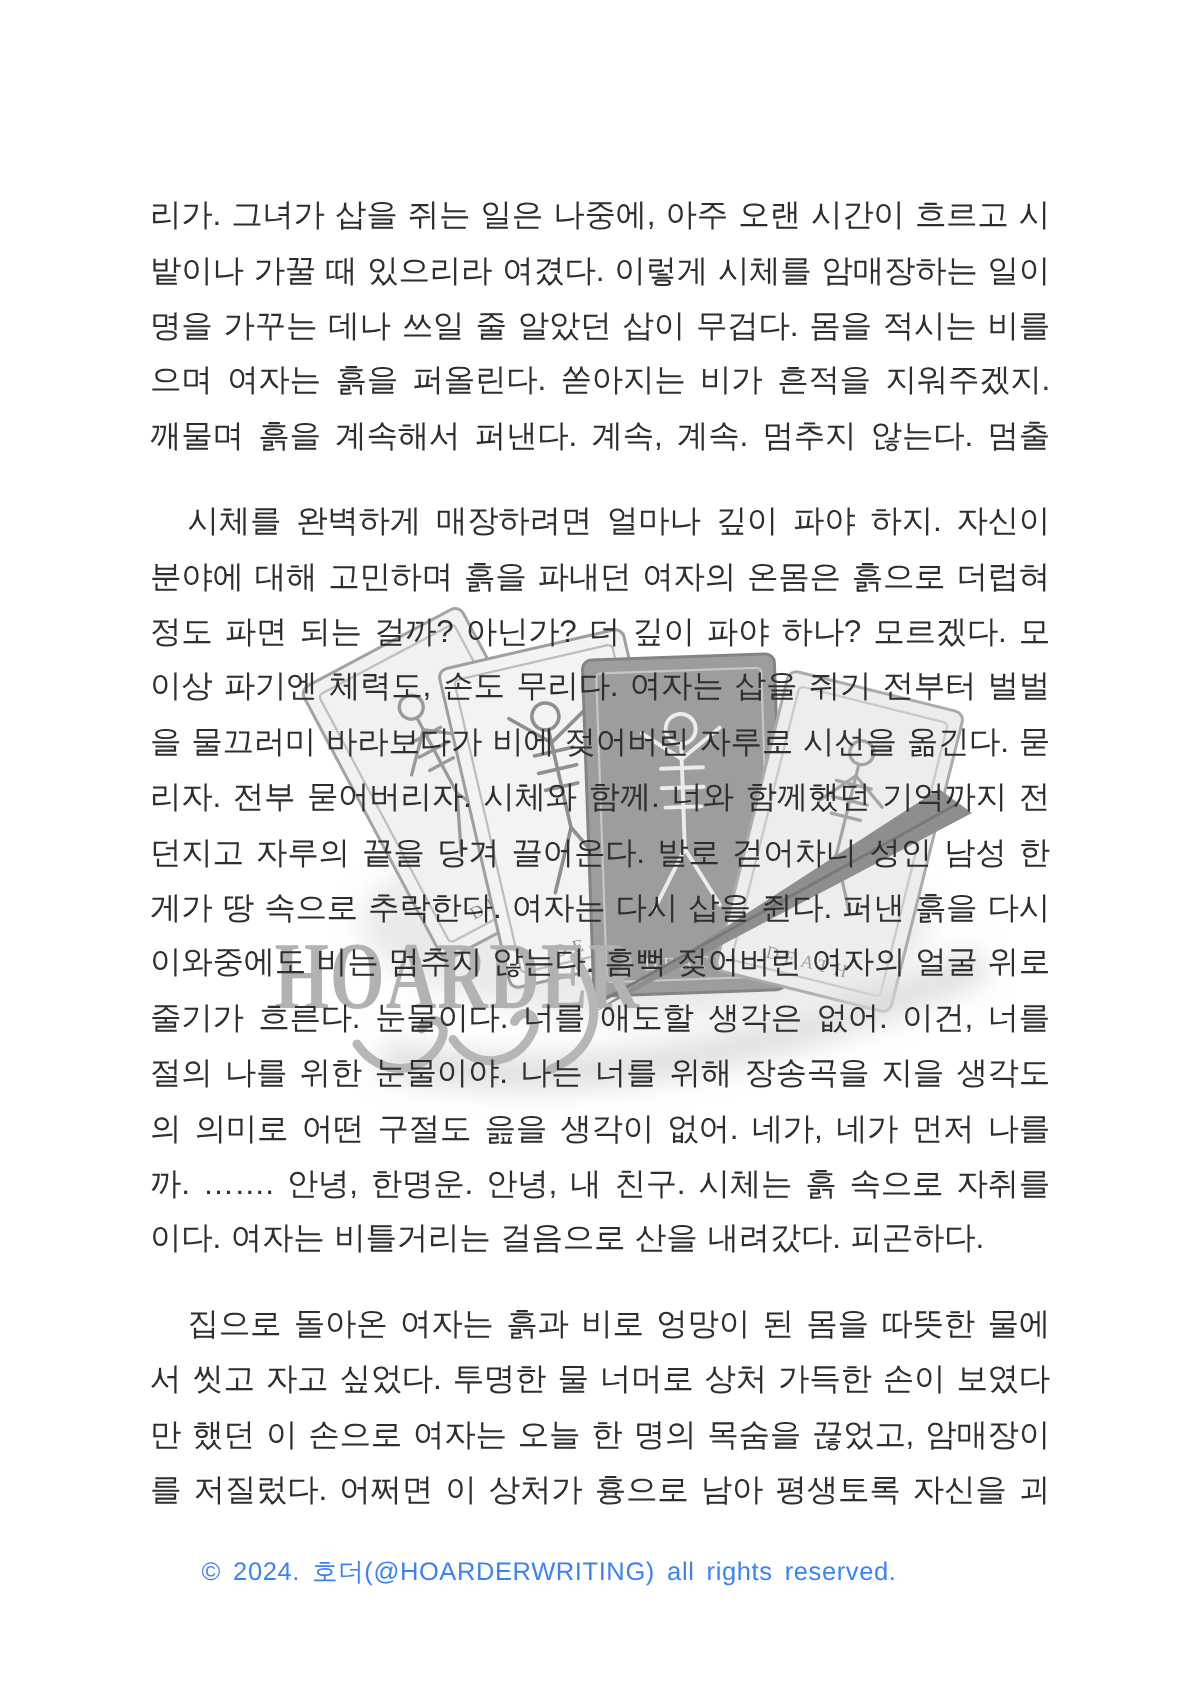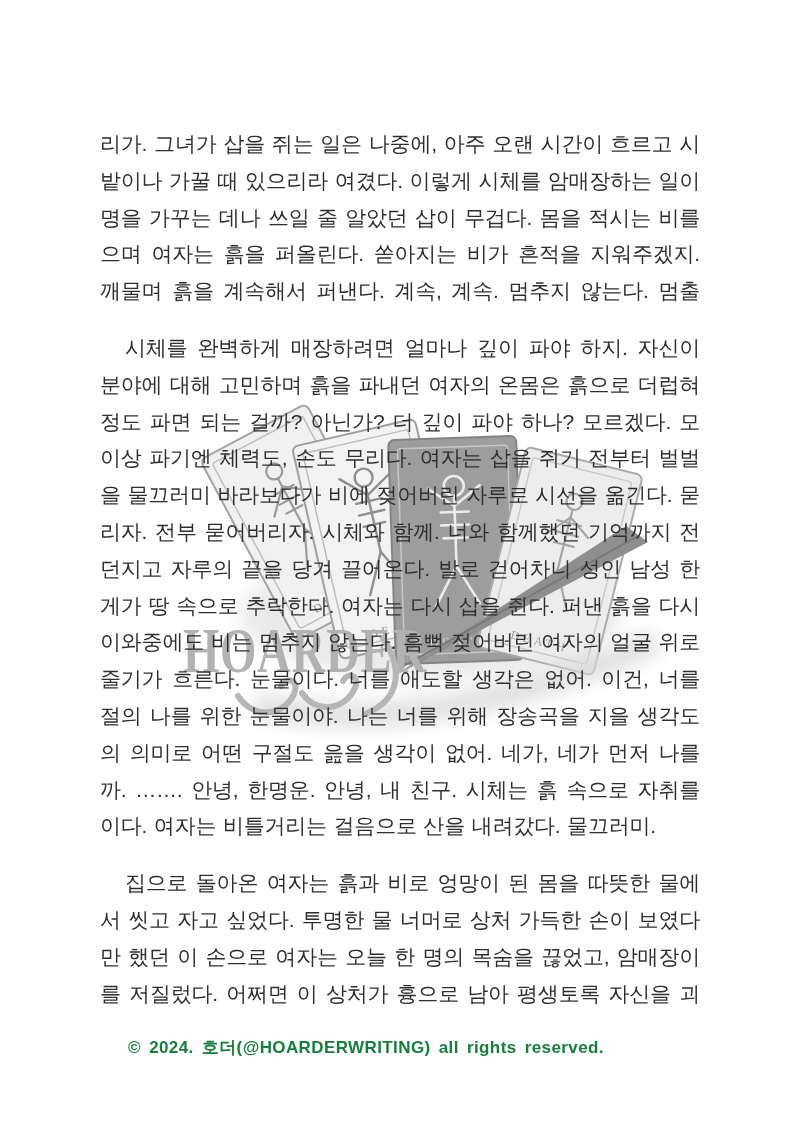--- a/index.html
+++ b/index.html
@@ -40,25 +40,24 @@
   }
   .line.loose { text-align-last: left; }
   .line.indent { text-indent: 25px; }
 
   
   .footer {
     position: absolute;
     left: 0; top: 1036px; width: 732px;
     text-align: center;
     z-index: 1;
-    color: #15803d;
+    color: #3b82f6;
     font-size: 17px;
     letter-spacing: 0.4px;
     word-spacing: 3px;
-    font-weight: bold;
   }
 </style>
 </head>
 <body>
 
 <div class="page">
 
   <svg class="watermark" viewBox="0 0 800 1137" aria-hidden="true">
     <defs>
       <filter id="soft" x="-60%" y="-60%" width="220%" height="220%">
@@ -153,21 +152,21 @@
         <div class="line">이상 파기엔 체력도, 손도 무리다. 여자는 삽을 쥐기 전부터 벌벌 떨리던 손</div>
         <div class="line">을 물끄러미 바라보다가 비에 젖어버린 자루로 시선을 옮긴다. 묻자. 묻어버</div>
         <div class="line">리자. 전부 묻어버리자. 시체와 함께. 너와 함께했던 기억까지 전부. 삽을 내</div>
         <div class="line">던지고 자루의 끝을 당겨 끌어온다. 발로 걷어차니 성인 남성 한 명분의 무</div>
         <div class="line">게가 땅 속으로 추락한다. 여자는 다시 삽을 쥔다. 퍼낸 흙을 다시 덮는다.</div>
         <div class="line">이와중에도 비는 멈추지 않는다. 흠뻑 젖어버린 여자의 얼굴 위로 뜨끈한 물</div>
         <div class="line">줄기가 흐른다. 눈물이다. 너를 애도할 생각은 없어. 이건, 너를 믿었던 그 시</div>
         <div class="line">절의 나를 위한 눈물이야. 나는 너를 위해 장송곡을 지을 생각도 없어. 추모</div>
         <div class="line">의 의미로 어떤 구절도 읊을 생각이 없어. 네가, 네가 먼저 나를 배신했으니</div>
         <div class="line">까. ……. 안녕, 한명운. 안녕, 내 친구. 시체는 흙 속으로 자취를 감춘다. 끝</div>
-        <div class="line loose">이다. 여자는 비틀거리는 걸음으로 산을 내려갔다. 물끄러미.</div>
+        <div class="line loose">이다. 여자는 비틀거리는 걸음으로 산을 내려갔다. 피곤하다.</div>
       </div>
       <div class="paragraph">
         <div class="line indent">집으로 돌아온 여자는 흙과 비로 엉망이 된 몸을 따뜻한 물에 담갔다. 어</div>
         <div class="line">서 씻고 자고 싶었다. 투명한 물 너머로 상처 가득한 손이 보였다 깨끗하기</div>
         <div class="line">만 했던 이 손으로 여자는 오늘 한 명의 목숨을 끊었고, 암매장이라는 범죄</div>
         <div class="line">를 저질렀다. 어쩌면 이 상처가 흉으로 남아 평생토록 자신을 괴롭힐지도 몰</div>
       </div>
     </main>
 
   <footer class="footer">

